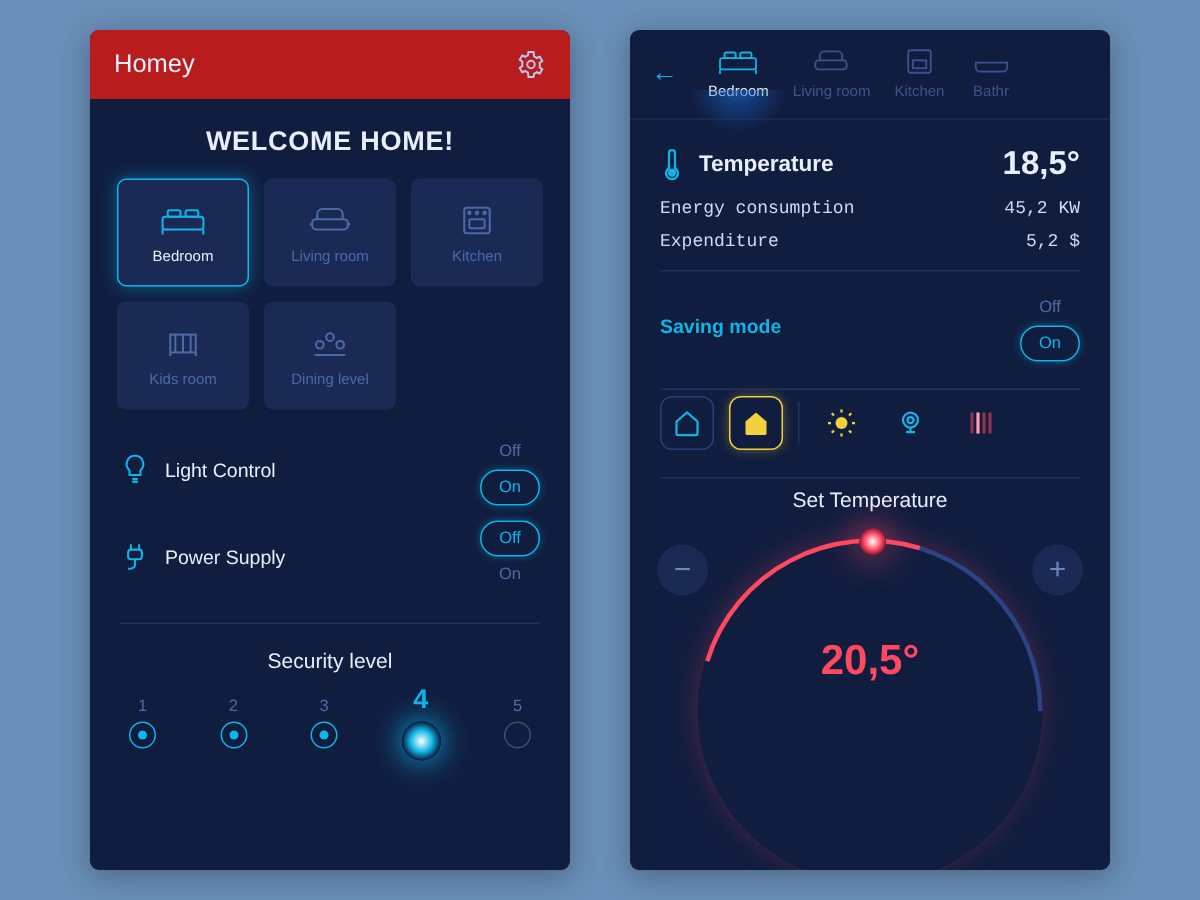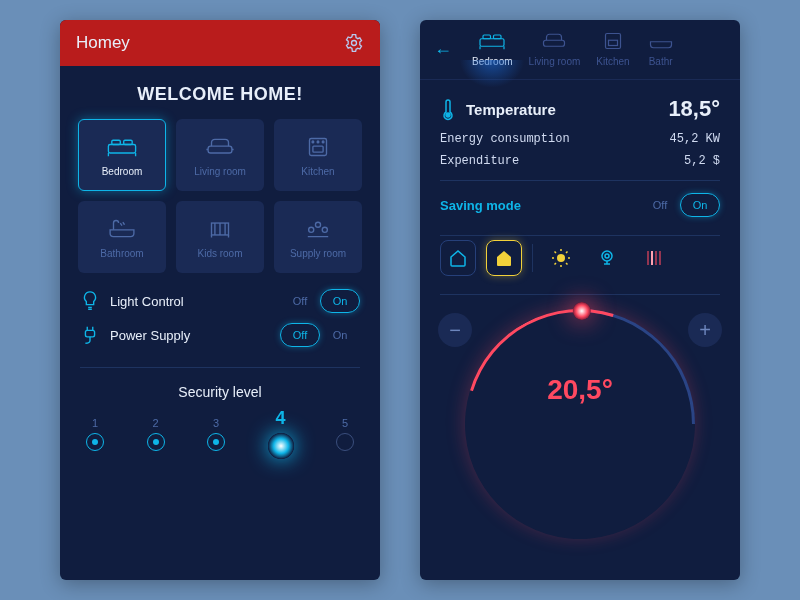--- a/index.html
+++ b/index.html
@@ -43,21 +43,21 @@
   }
   .room-card svg { width: 34px; height: 26px; }
   .controls { padding: 16px 20px 6px; }
   .ctrl-row {
     display: flex; justify-content: space-between;
     margin-bottom: 10px; font-size: 13px;
   }
   .ctrl-left { display:flex; align-items:center; gap:10px; }
   .ctrl-left svg { width:20px; height:22px; }
   .toggle {
-    display: flex; gap: 0;
+    display: flex; gap: 0; flex-direction: column;
   }
   .tog-opt {
     width: 40px; height: 24px; border-radius: 12px;
     display:flex; align-items:center; justify-content:center;
     font-size: 11px; color:#4d6aa6;
   }
   .tog-opt.active {
     border:1px solid #0eb5e8; color:#0eb5e8;
     box-shadow: 0 0 6px rgba(14,181,232,.4);
   }
@@ -180,41 +180,33 @@
           <rect x="10" y="3" width="20" height="20" rx="2"></rect>
           <rect x="14" y="12" width="12" height="7" rx="1"></rect>
           <circle cx="14" cy="7" r="1"></circle>
           <circle cx="20" cy="7" r="1"></circle>
           <circle cx="26" cy="7" r="1"></circle>
         </svg>
       <span>Kitchen</span>
     </div>
     <div class="room-card">
       <svg viewBox="0 0 40 26" fill="none" stroke="#4d6aa6" stroke-width="1.6">
-          <path d="M6 14h28v4a4 4 0 0 1-4 4H10a4 4 0 0 1-4-4z"></path>
-          <path d="M10 14V6a3 3 0 0 1 6 0"></path>
-          <path d="M18 6l2 3M21 5l2 3"></path>
-        </svg>
-      <span>Bathroom</span>
-    </div>
-    <div class="room-card">
-      <svg viewBox="0 0 40 26" fill="none" stroke="#4d6aa6" stroke-width="1.6">
           <rect x="10" y="6" width="20" height="14"></rect>
           <path d="M14 6v14M20 6v14M26 6v14M10 20v3M30 20v3"></path>
         </svg>
       <span>Kids room</span>
     </div>
     <div class="room-card">
       <svg viewBox="0 0 40 26" fill="none" stroke="#4d6aa6" stroke-width="1.6">
           <circle cx="20" cy="8" r="3"></circle>
           <circle cx="12" cy="14" r="3"></circle>
           <circle cx="28" cy="14" r="3"></circle>
           <path d="M8 22h24"></path>
         </svg>
-      <span>Supply room</span>
+      <span>Dining level</span>
     </div>
   </div>
 
   <div class="controls">
     <div class="ctrl-row">
       <div class="ctrl-left">
         <svg viewBox="0 0 20 24" fill="none" stroke="#0eb5e8" stroke-width="1.5">
             <path d="M10 2a6 6 0 0 0-4 10.5V16h8v-3.5A6 6 0 0 0 10 2z"></path>
             <path d="M8 19h4M8 21h4"></path>
           </svg>
@@ -362,20 +354,21 @@
     </div>
     <div class="dev-btn" style="border:none">
       <svg viewBox="0 0 20 20" fill="none" stroke="#ff4961" stroke-width="2">
           <path d="M5 3v14M9 3v14M13 3v14M17 3v14" opacity=".55"></path>
           <path d="M9 3v14" stroke="#ffa0b0"></path>
         </svg>
     </div>
   </div>
   <div class="divider"></div>
 
+  <div class="set-title">Set Temperature</div>
   <div class="dial-wrap">
     <div class="circle-btn minus">
         <span>−</span>
       </div>
     <div class="circle-btn plus">
         <span>+</span>
       </div>
     <div class="arc2"></div>
     <div class="arc"></div>
     <div class="knob"></div>

